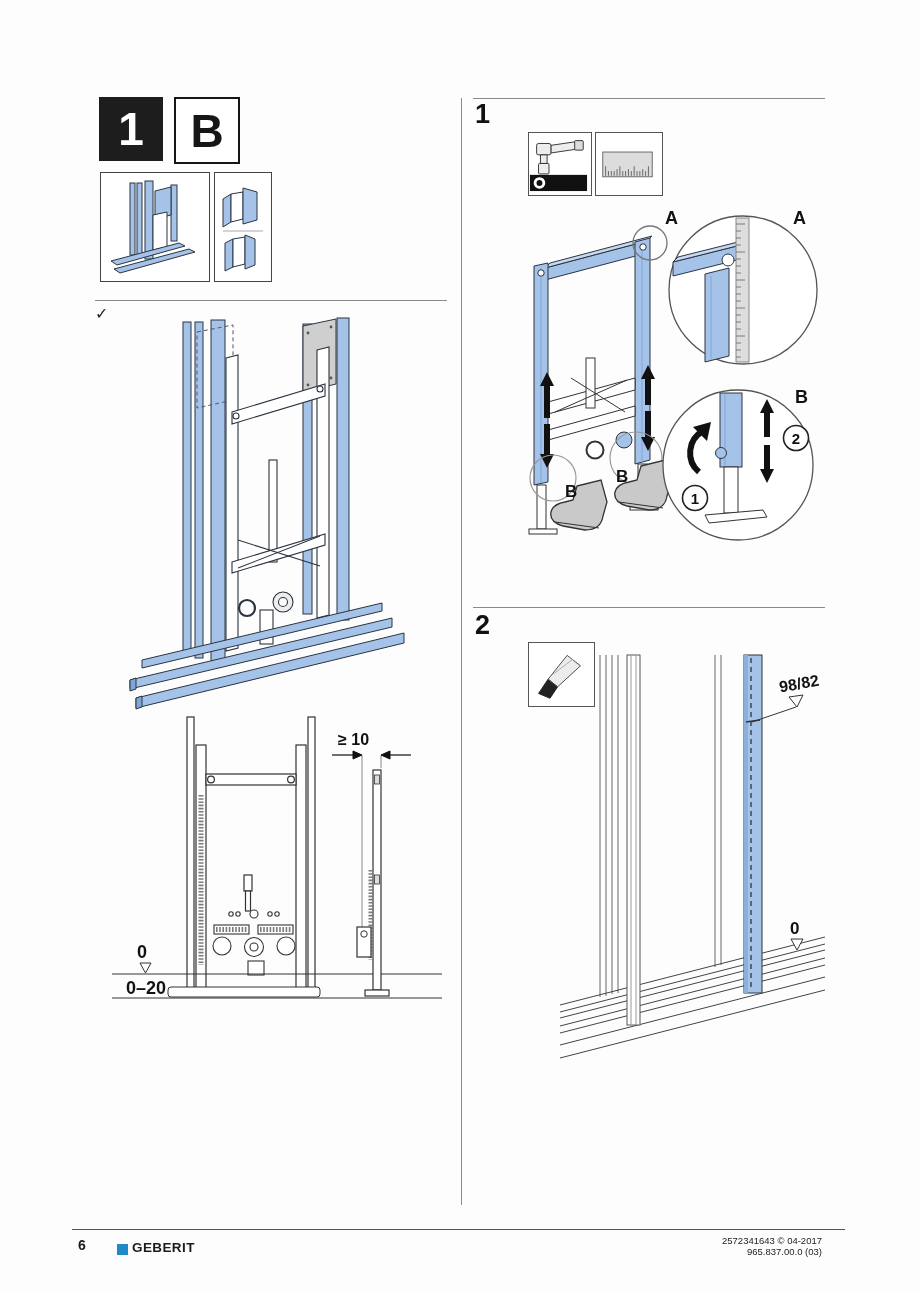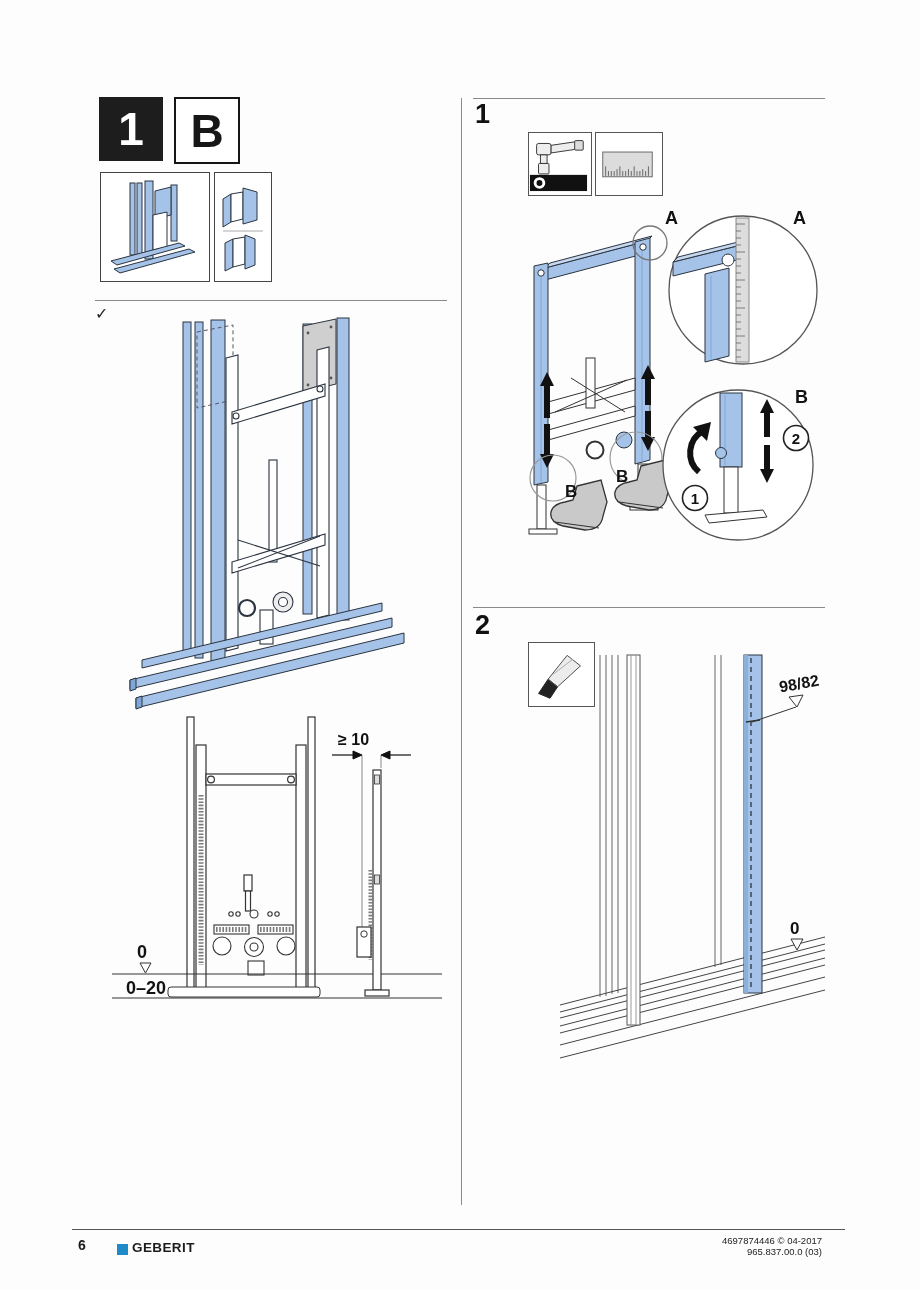--- a/index.html
+++ b/index.html
@@ -371,17 +371,17 @@
     <polygon points="231,294 243,294 237,305" fill="#fff" stroke="#333" stroke-width="1"></polygon>
   </svg>
 
   <div class="abs footer-rule"></div>
   <div class="abs page-number">6</div>
   <div class="abs brand">
     <span class="brand-square"></span>
     <span class="brand-text">GEBERIT</span>
   </div>
   <div class="abs doc-info">
-    <div>4697874446 © 04-2017</div>
+    <div>2572341643 © 04-2017</div>
     <div>965.837.00.0 (03)</div>
   </div>
 
 </div>
 
 </body></html>

